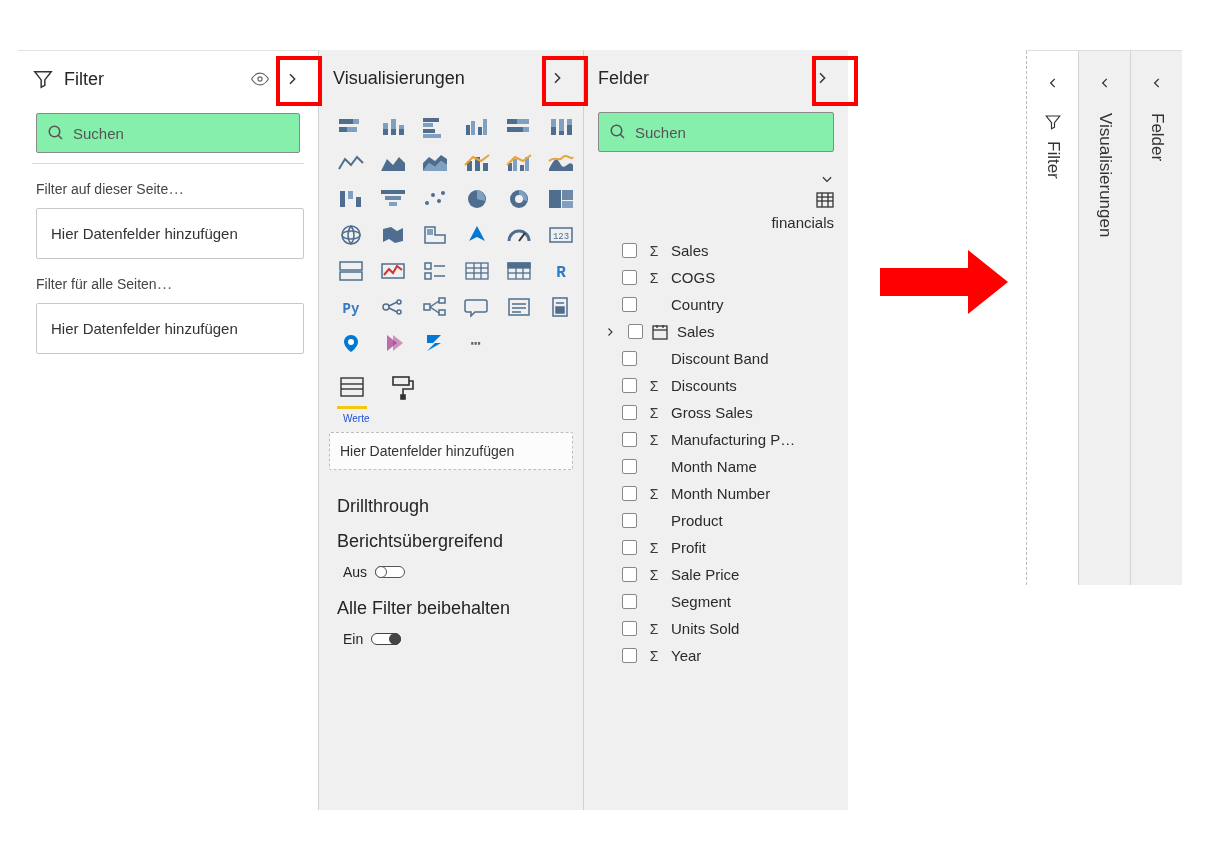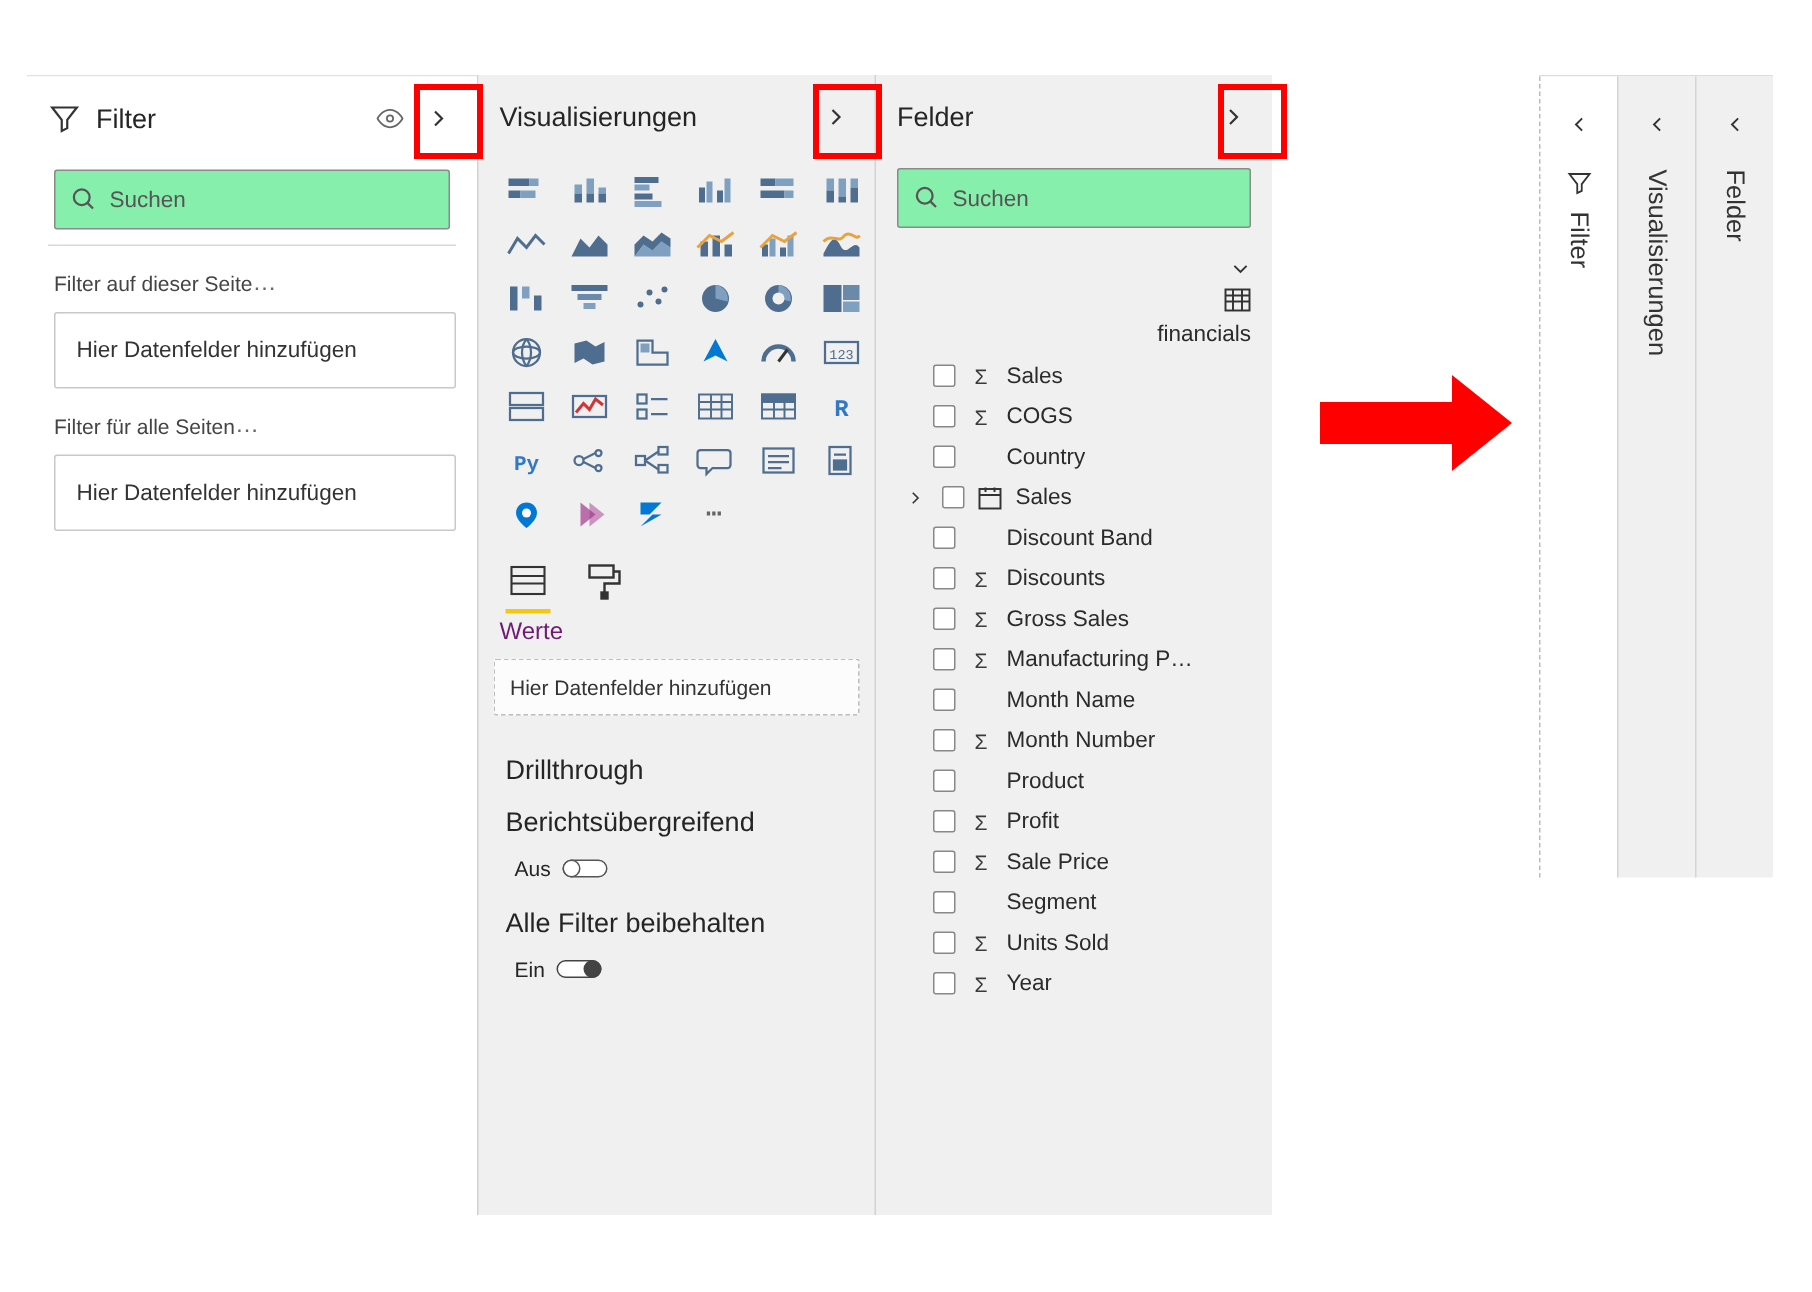--- a/index.html
+++ b/index.html
@@ -116,21 +116,21 @@
   }
   .viz-ic {
     width: 36px; height: 30px;
     display: flex; align-items:center; justify-content:center;
     cursor: pointer;
     color:#4f4f4f;
   }
   .viz-tabs { display:flex; gap:20px; padding: 6px 14px 0 18px; }
   .viz-tab { display:flex; flex-direction:column; align-items:center; padding-bottom:6px; cursor:pointer;}
   .viz-tab.active { border-bottom:3px solid #f2c811; }
-  .viz-label { font-size:16px; color:#701a75; padding:4px 14px 2px 14px;}
+  .viz-label { font-size:10px; color:#1d4ed8; padding:4px 14px 2px 24px;}
   .drill-h { font-size:18px; padding:16px 14px 8px 18px; }
   .drill-sub { font-size:18px; padding:6px 14px 4px 18px; }
   .toggle-row { display:flex; align-items:center; gap:8px; padding:8px 14px 12px 24px; font-size:14px;}
   .toggle {
     width:30px; height:12px; border:1px solid #555; border-radius:10px; background:#fff; position:relative;
   }
   .toggle .knob { width:12px; height:12px; border-radius:50%; background:#fff; border:1px solid #555; position:absolute; top:-1px; left:-1px;}
   .toggle.on .knob { background:#444; border-color:#444; left:auto; right:-1px;}
   .toggle.on { border-color:#444; }
   .field-tree { padding: 4px 8px 4px 8px; }

